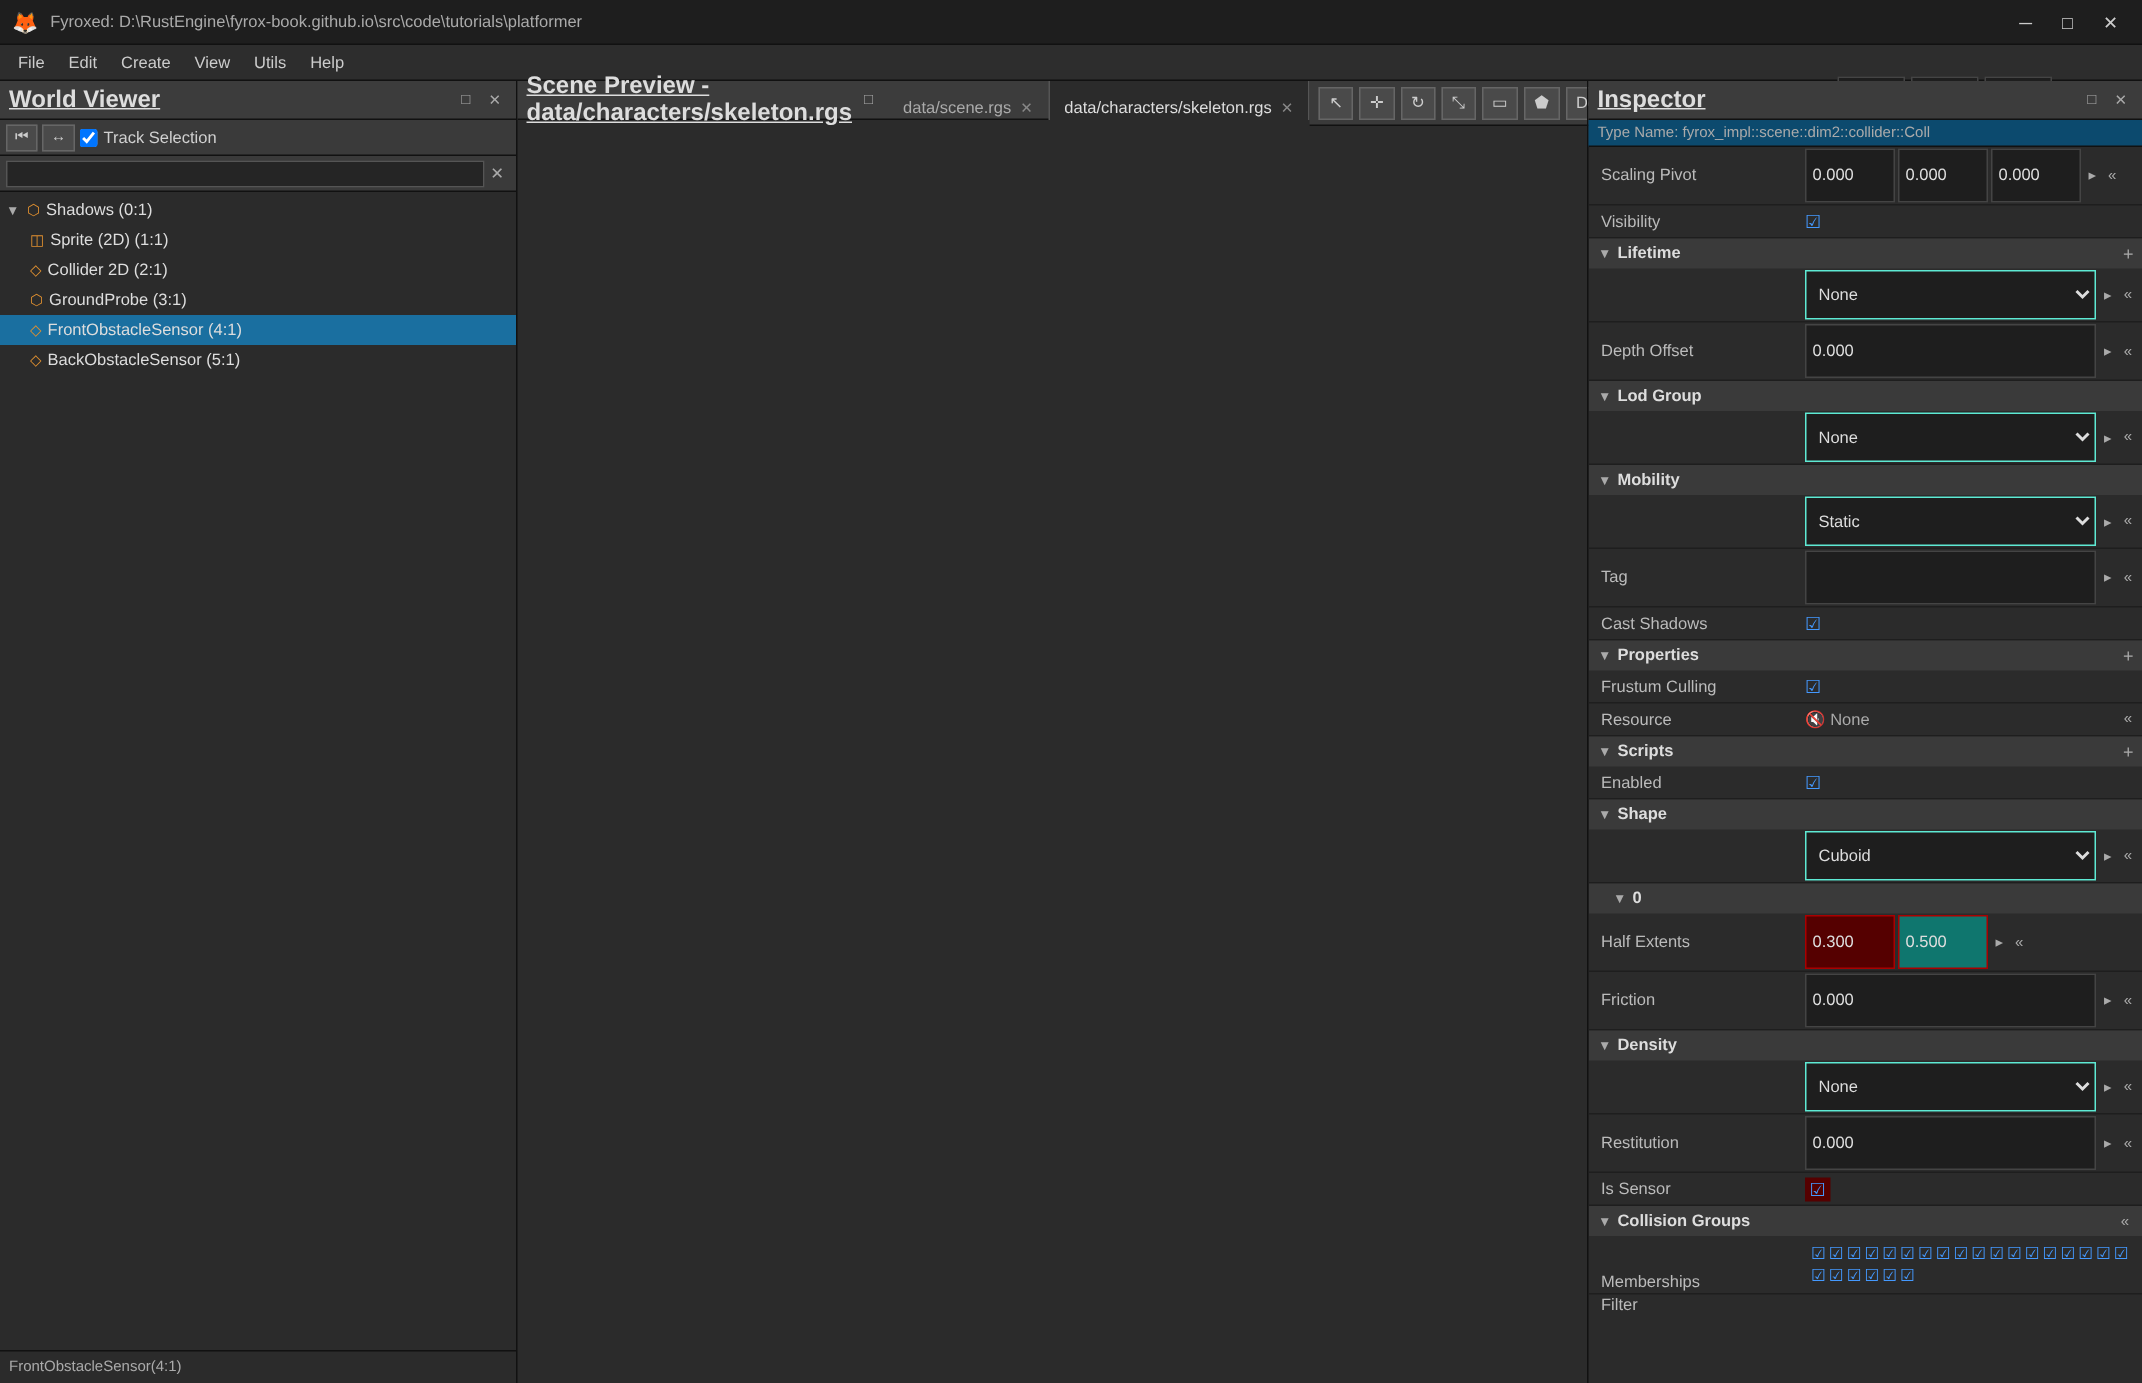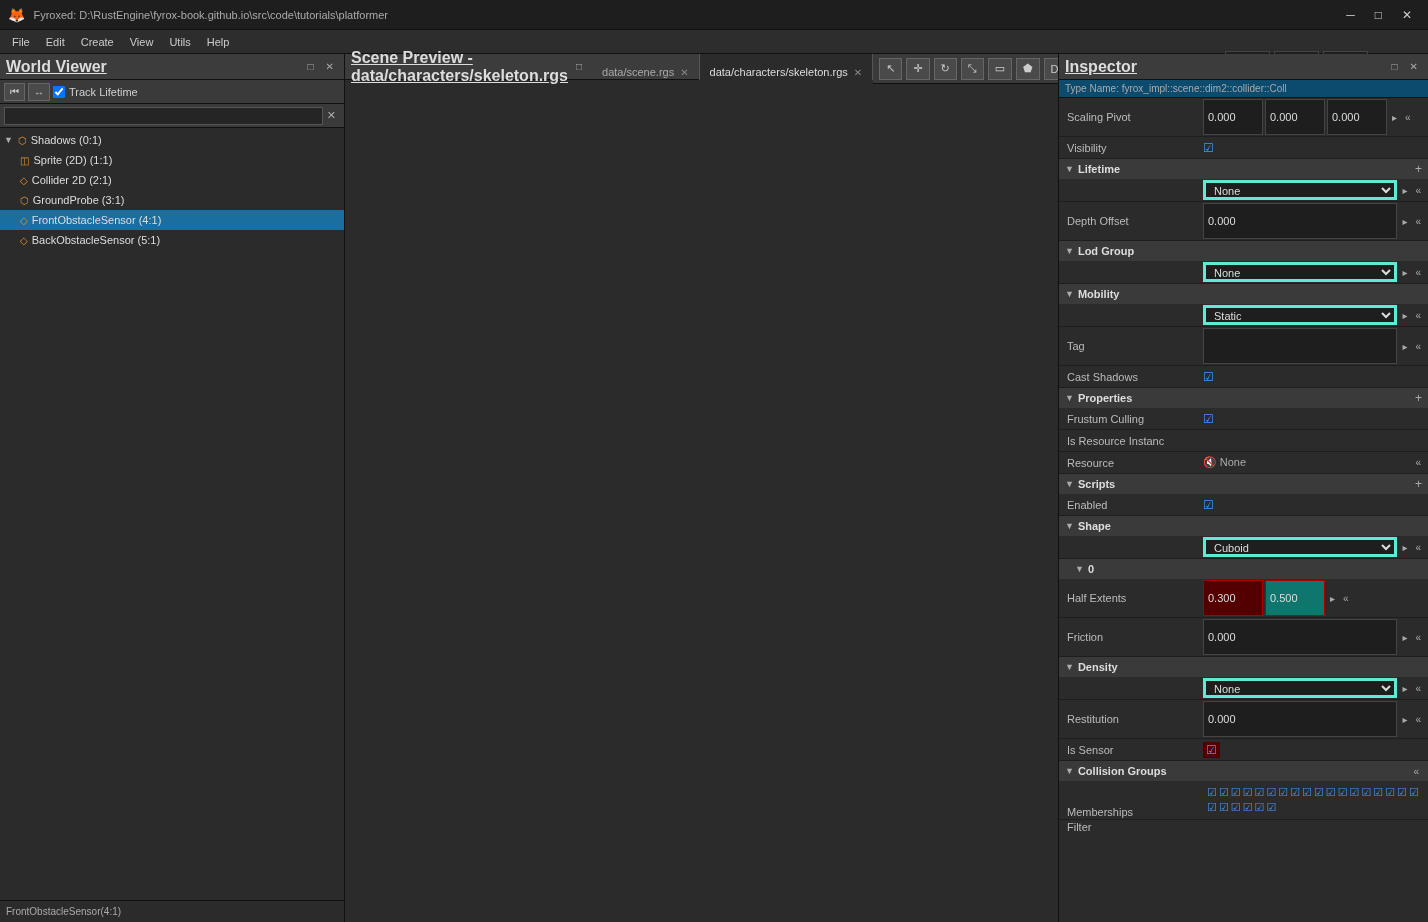--- a/index.html
+++ b/index.html
@@ -49,21 +49,21 @@
     .scene-tool-btn { background: #4a4a4a; border: 1px solid #666; color: #ccc; cursor: pointer; padding: 1px 6px; font-size: 11px; height: 22px; }
     .dropdown-btn { background: #4a4a4a; border: 1px solid #666; color: #ccc; cursor: pointer; padding: 1px 6px; font-size: 11px; height: 22px; display: flex; align-items: center; gap: 3px; }
     .scene-viewport { flex: 1; background: #c8c8c8; position: relative; overflow: hidden; }
 
     
     #right-panel { width: 370px; display: flex; flex-direction: column; border-left: 1px solid #111; flex-shrink: 0; }
     .inspector-row { display: flex; align-items: center; min-height: 22px; border-bottom: 1px solid #1e1e1e; padding: 1px 4px; }
     .prop-label { color: #bbb; flex: 0 0 140px; font-size: 11px; padding-left: 4px; }
     .prop-value { flex: 1; display: flex; align-items: center; gap: 2px; }
     .prop-input { background: #1e1e1e; border: 1px solid #444; color: #ddd; padding: 1px 4px; font-size: 11px; height: 36px; width: 60px; }
-    .prop-dropdown { background: #1e1e1e; border: 3px solid #5eead4; color: #ddd; padding: 1px 4px; font-size: 11px; height: 20px; flex: 1; }
+    .prop-dropdown { background: #1e1e1e; border: 1px solid #5eead4; color: #ddd; padding: 1px 4px; font-size: 11px; height: 33px; flex: 1; }
     .section-header { background: #3a3a3a; color: #ddd; padding: 2px 6px; font-size: 11px; font-weight: bold; min-height: 20px; display: flex; align-items: center; gap: 4px; cursor: pointer; }
     .section-arrow { color: #aaa; font-size: 9px; }
     .checkbox-icon { color: #4499ff; font-size: 12px; }
     .prop-btn-sm { background: transparent; border: none; color: #aaa; cursor: pointer; font-size: 10px; padding: 0 3px; }
     .type-name-bar { background: #0c4a6e; padding: 3px 6px; font-size: 10px; color: #aaa; border-bottom: 1px solid #111; white-space: nowrap; overflow: hidden; text-overflow: ellipsis; }
     .plus-btn { background: transparent; border: none; color: #aaa; cursor: pointer; font-size: 12px; margin-left: auto; }
     .inspector-scroll { flex: 1; overflow-y: auto; }
     .checkboxes-grid { display: flex; flex-wrap: wrap; gap: 2px; padding: 4px; }
     .cb-blue { color: #4499ff; font-size: 11px; cursor: pointer; }
     
@@ -101,21 +101,21 @@
     <div class="panel-header">
       <span class="panel-title">World Viewer</span>
       <button class="panel-btn">□</button>
       <button class="panel-btn">✕</button>
     </div>
     <div class="toolbar-row">
       <button class="tb-btn">⏮</button>
       <button class="tb-btn">↔</button>
       <div class="track-sel">
         <input type="checkbox" class="checkbox-small" checked="" style="">
-        <span>Track Lifetime</span>
+        <span>Track Selection</span>
       </div>
     </div>
     <div class="search-row">
       <input type="text" class="search-input" placeholder="" style="">
       <button class="search-clear">✕</button>
     </div>
     <div class="tree-area">
 
       <div class="tree-item">
         <span class="arrow">▼</span>
@@ -345,25 +345,20 @@
         <button class="plus-btn">+</button>
       </div>
 
       <div class="inspector-row">
         <span class="prop-label">Frustum Culling</span>
         <div class="prop-value">
           <span class="checkbox-icon">☑</span>
         </div>
       </div>
 
-      <div class="inspector-row">
-        <span class="prop-label">Is Resource Instanc</span>
-        <div class="prop-value">
-        </div>
-      </div>
 
       <div class="inspector-row">
         <span class="prop-label">Resource</span>
         <div class="prop-value">
           <span style="color:#aaa;font-size:11px;">🔇 None</span>
           <button class="prop-btn-sm" style="margin-left:auto;">«</button>
         </div>
       </div>
 
       <div class="section-header">

